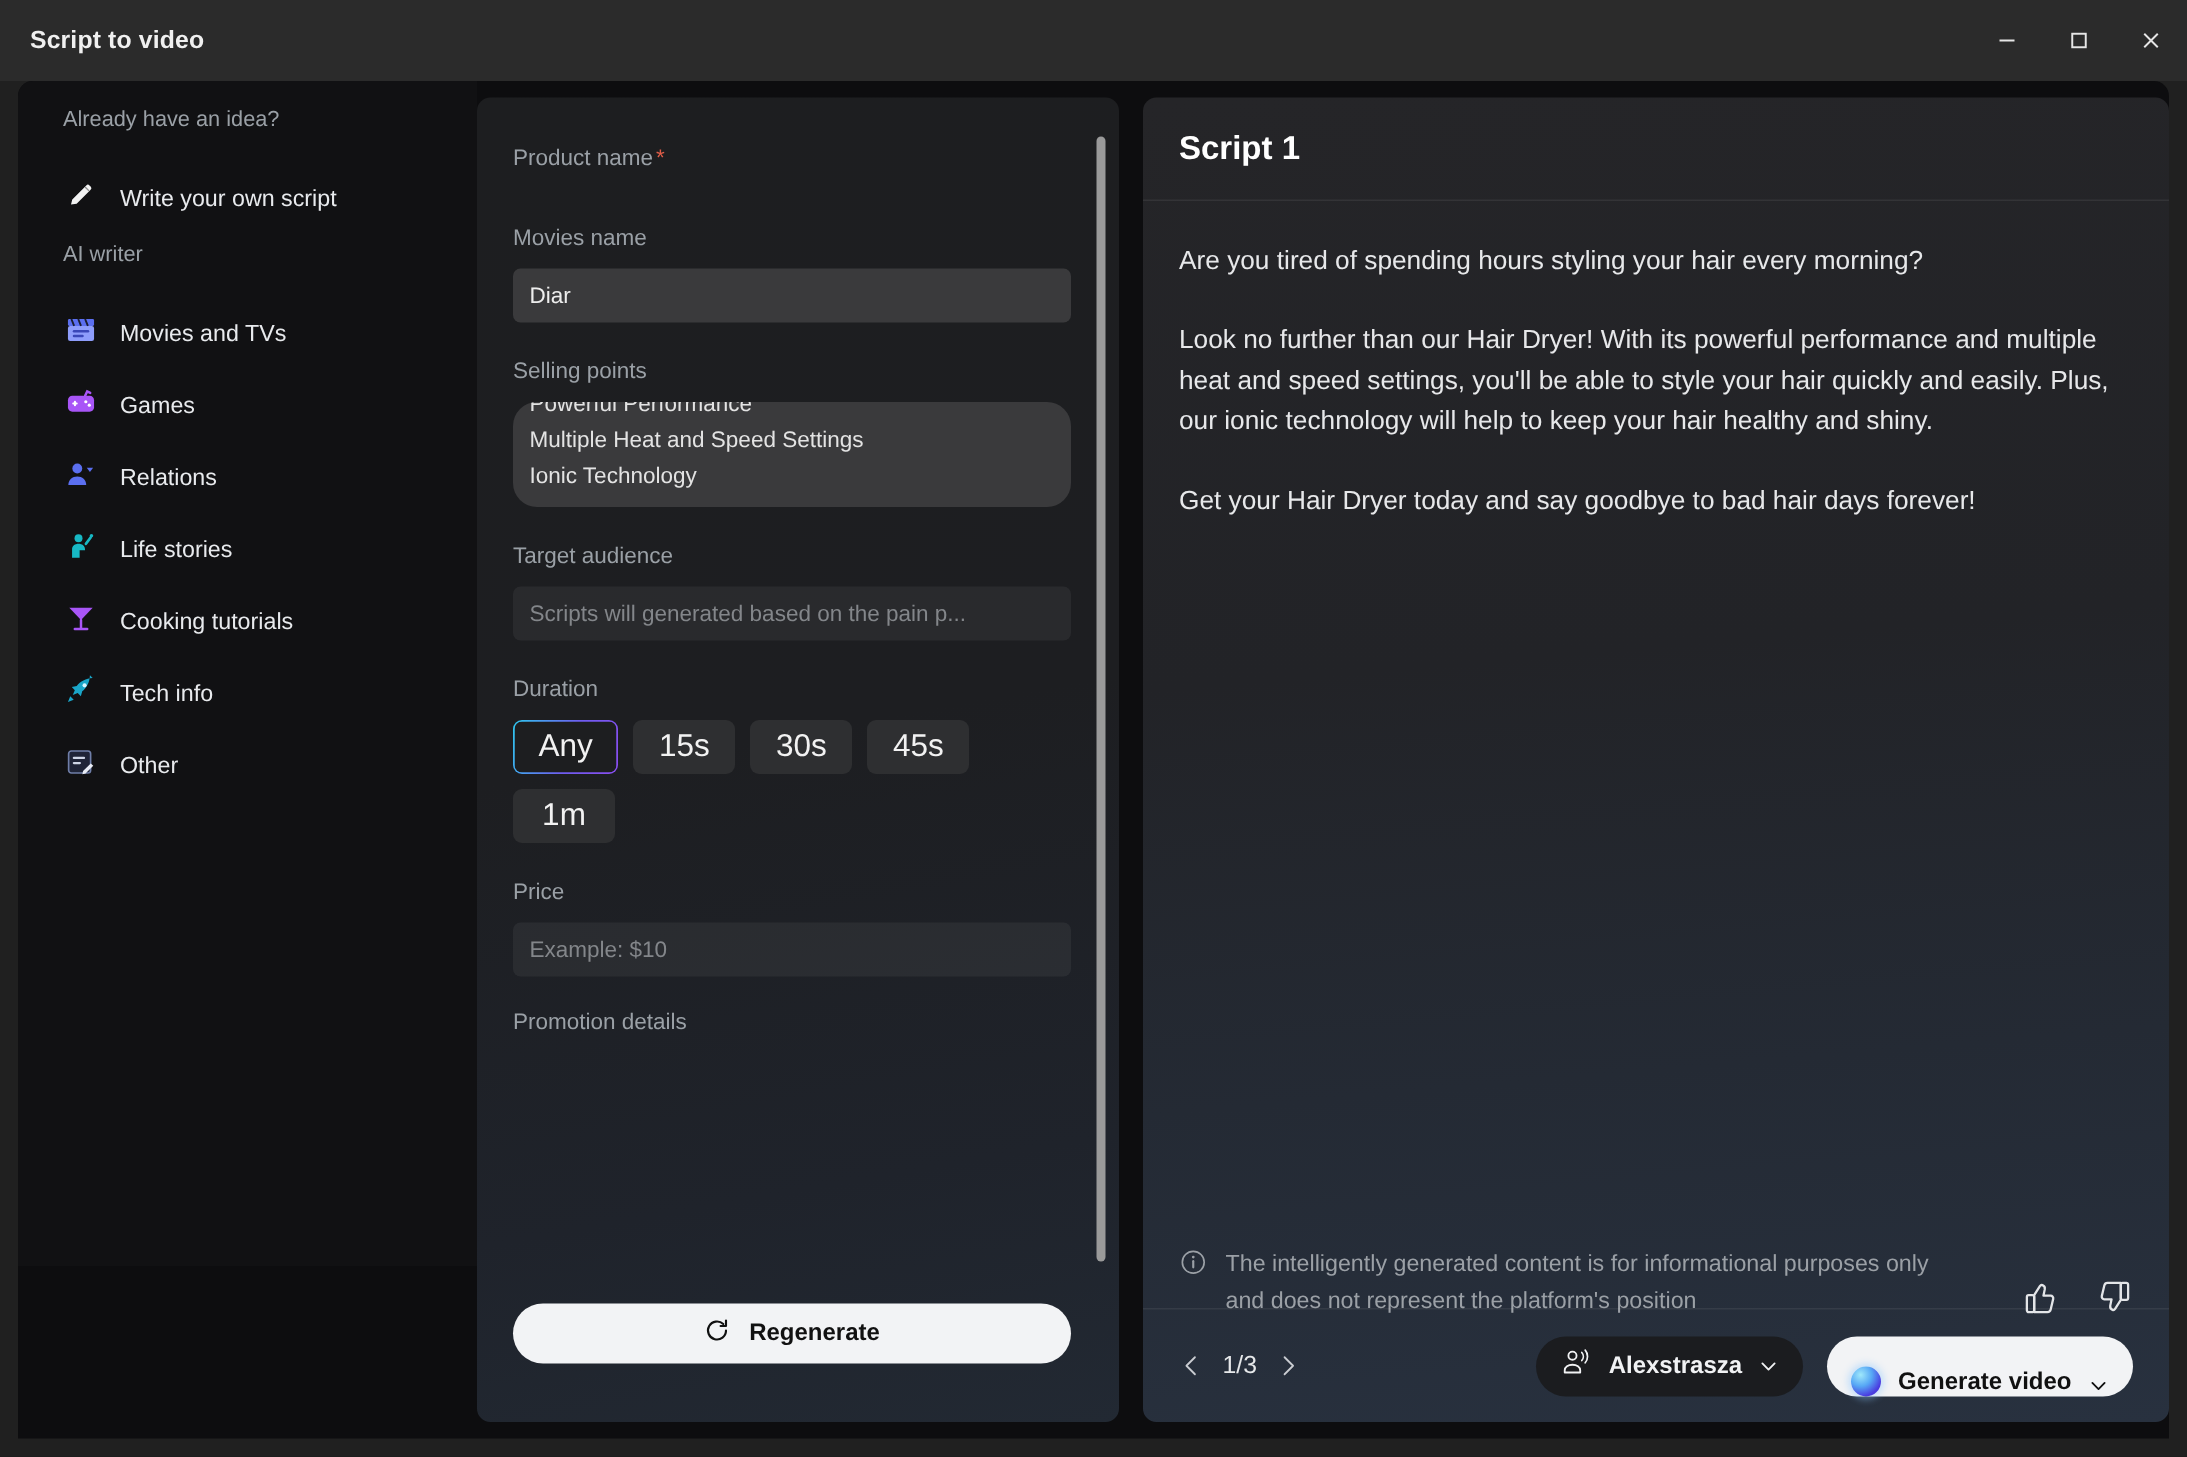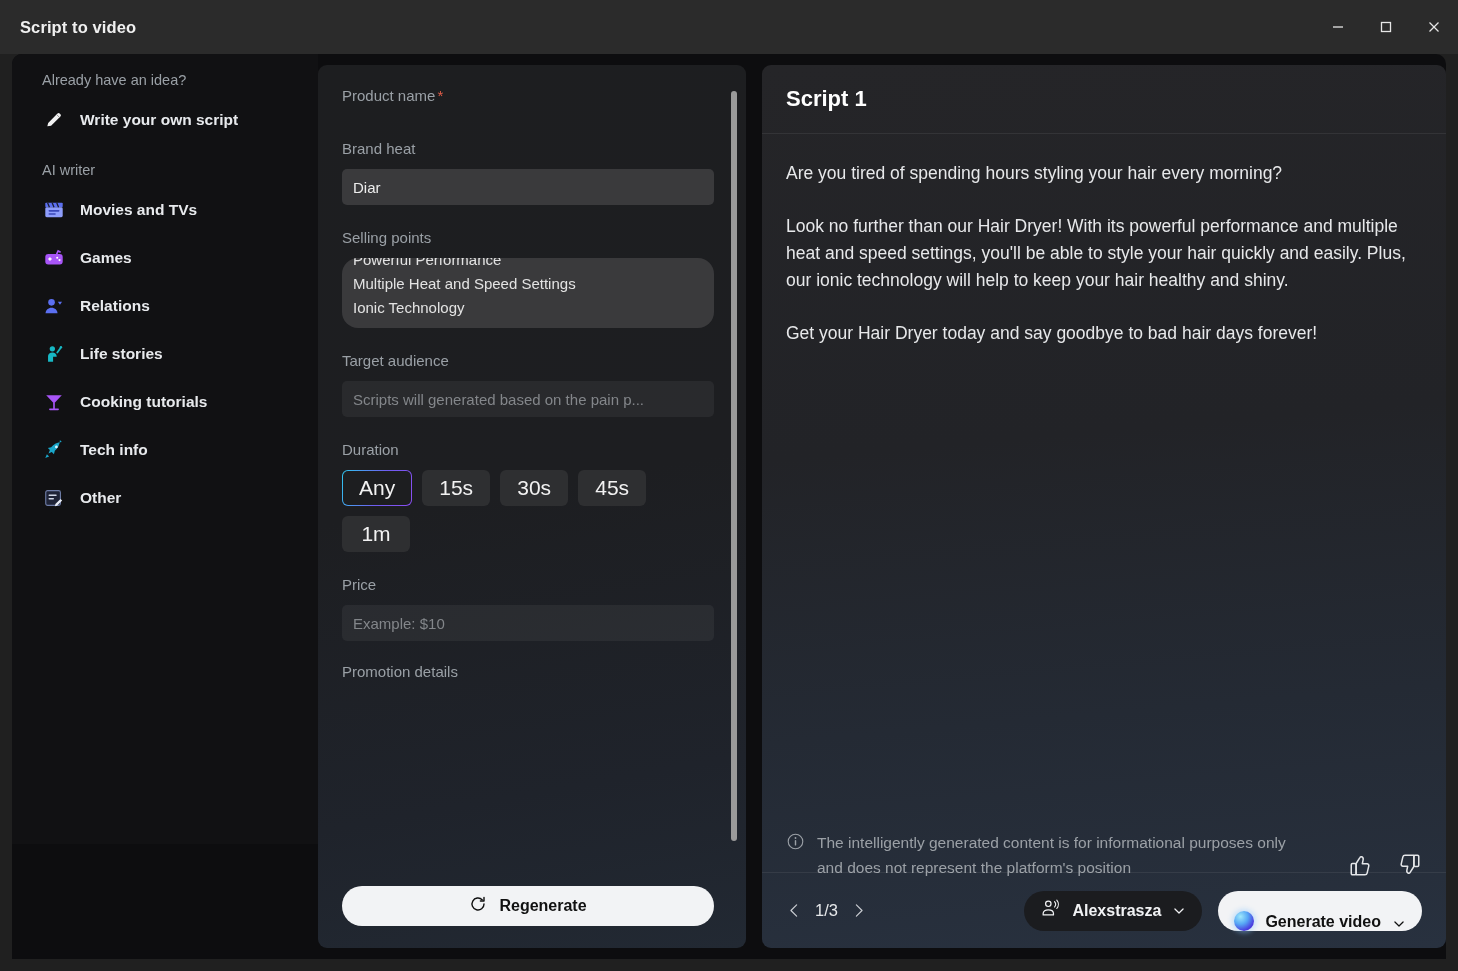--- a/index.html
+++ b/index.html
@@ -45,46 +45,45 @@
     position: absolute; left: 0; top: 0; width: 306px; height: 790px;
     background: #111113;
     padding-top: 18px;
   }
   .side-section-label {
     color: #9aa0a6; font-size: 14.5px;
     padding: 0 0 0 30px; margin-bottom: 10px;
   }
   .side-section-label.second { margin-top: 20px; }
   .side-item {
-    display: flex; align-items: center;
+    display: flex; align-items: flex-end;
     height: 44px; margin: 0 16px 4px 16px;
     padding-left: 14px;
     border-radius: 6px;
     cursor: default;
-    font-weight: bold;
   }
   .side-item.active { background: #232326; }
   .side-ico {
     width: 24px; height: 24px;
     display: flex; align-items: center; justify-content: center;
     margin-right: 14px; flex: none;
   }
   .side-label { color: #e8eaed; font-size: 15.5px; }
 
   
   .form-panel {
     position: absolute; left: 306px; top: 11px;
     width: 428px; height: 883px;
     background: linear-gradient(170deg, #1d1e20 0%, #1d1e21 48%, #1f232b 80%, #222933 100%);
     border-radius: 9px;
     overflow: hidden;
   }
   .form-scroll {
     position: absolute; left: 0; top: 0; width: 428px; height: 793px;
-    padding: 22px 24px 0 24px;
+    padding: 32px 24px 0 24px;
     overflow: hidden;
   }
   .fld-label {
     color: #9aa0a6; font-size: 15px; margin-bottom: 12px;
   }
   .fld-label .req { color: #e05d48; margin-left: 2px; }
   .fld-input {
     width: 372px; height: 36px;
     background: #3a3a3c; border: none; border-radius: 5px;
     color: #ededed; font-size: 15px;
@@ -117,21 +116,21 @@
   .dur-btn.sel {
     background: #1d1e20;
     position: relative;
     border: 1.6px solid transparent;
     background-image: linear-gradient(#1d1e20,#1d1e20), linear-gradient(110deg,#2ec8ef 0%,#6f5cf0 55%,#8a4df0 100%);
     background-origin: border-box;
     background-clip: padding-box, border-box;
   }
 
   .regen-wrap {
-    position: absolute; left: 24px; bottom: 22px;
+    position: absolute; left: 24px; bottom: 39px;
     width: 372px;
   }
   .regen-btn {
     width: 372px; height: 40px;
     background: #f2f3f5; border-radius: 20px;
     display: flex; align-items: center; justify-content: center;
     color: #111; font-size: 16px; font-weight: bold;
     gap: 12px;
   }
 
@@ -336,21 +335,21 @@
 
   <div class="form-panel">
     <div class="form-scroll">
 
       <div class="fld-label">
         <span>Product name</span><span class="req">*</span>
       </div>
 
       <div class="fld-gap"></div>
 
-      <div class="fld-label">Brand heat</div>
+      <div class="fld-label">Movies name</div>
       <div class="fld-input">Diar</div>
 
       <div class="fld-gap"></div>
 
       <div class="fld-label">Selling points</div>
       <div class="fld-textarea">
         <div class="clip">
           <div>Powerful Performance</div>
           <div>Multiple Heat and Speed Settings</div>
           <div>Ionic Technology</div>

